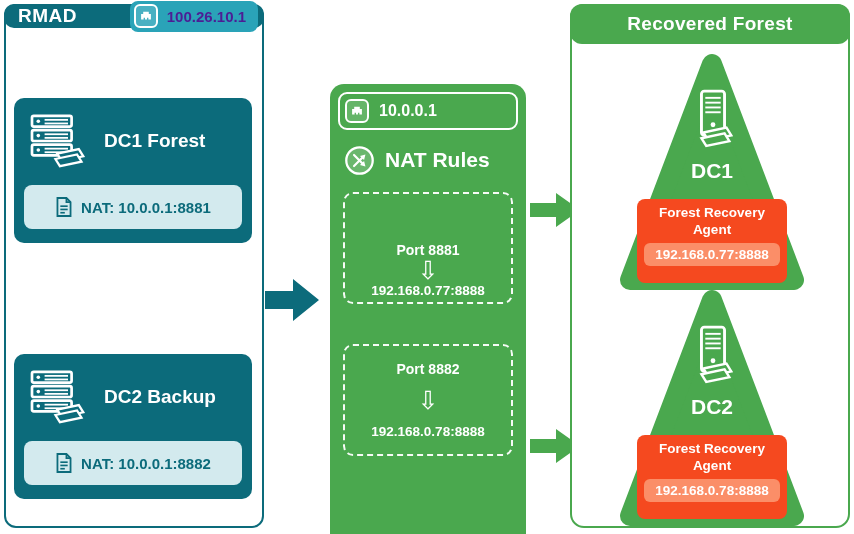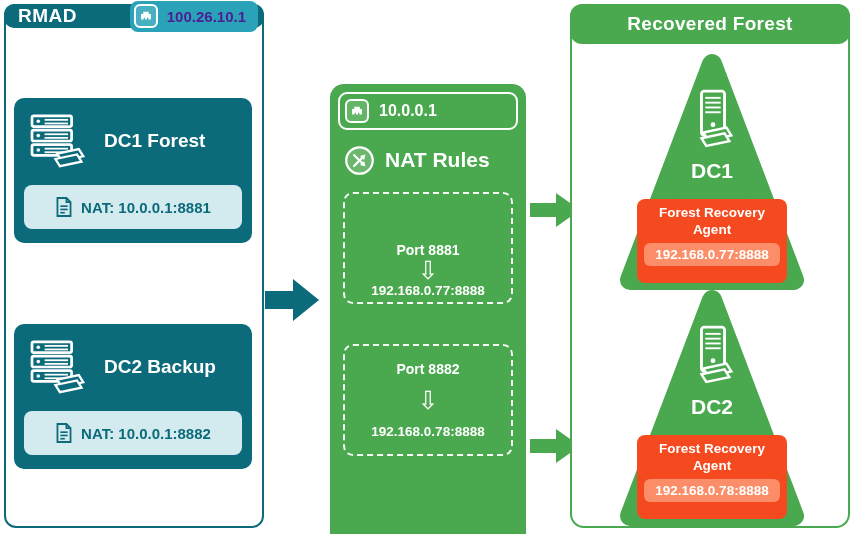--- a/index.html
+++ b/index.html
@@ -14,21 +14,21 @@
     border-radius:10px; display:flex; align-items:center; justify-content:space-between;
     padding:0 6px 0 14px; }
   .rmad-title { color:#fff; font-weight:bold; font-size:19px; letter-spacing:.5px; }
   .ip-badge { background:var(--teal-badge,#2aa3b8); border-radius:8px; height:31px;
     display:flex; align-items:center; gap:9px; padding:0 12px 0 4px; }
   .eth-chip { width:24px; height:24px; border:2px solid #fff; border-radius:6px;
     background:rgba(255,255,255,.15); display:flex; align-items:center; justify-content:center; flex:0 0 auto; }
   .ip-text { color:#4c1d95; font-weight:bold; font-size:15px; white-space:nowrap; }
 
   .dc-card { left:14px; width:238px; height:145px; background:var(--teal,#0c6b7b); border-radius:10px; }
-  .dc-card.card1 { top:98px; } .dc-card.card2 { top:324px; }
+  .dc-card.card1 { top:98px; } .dc-card.card2 { top:354px; }
   .dc-row { position:absolute; top:12px; left:16px; right:8px; height:62px;
     display:flex; align-items:center; gap:16px; }
   .dc-name { color:#fff; font-weight:bold; font-size:19px; white-space:nowrap; }
   .nat-strip { position:absolute; left:10px; right:10px; bottom:14px; height:44px;
     background:var(--teal-light,#d3eaee); border-radius:8px; display:flex; align-items:center;
     justify-content:center; gap:8px; }
   .nat-text { color:var(--teal,#0c6b7b); font-weight:bold; font-size:15px; white-space:nowrap; }
 
   
   .nat-box { left:330px; top:84px; width:196px; height:481px; background:var(--green,#4aa84e);

